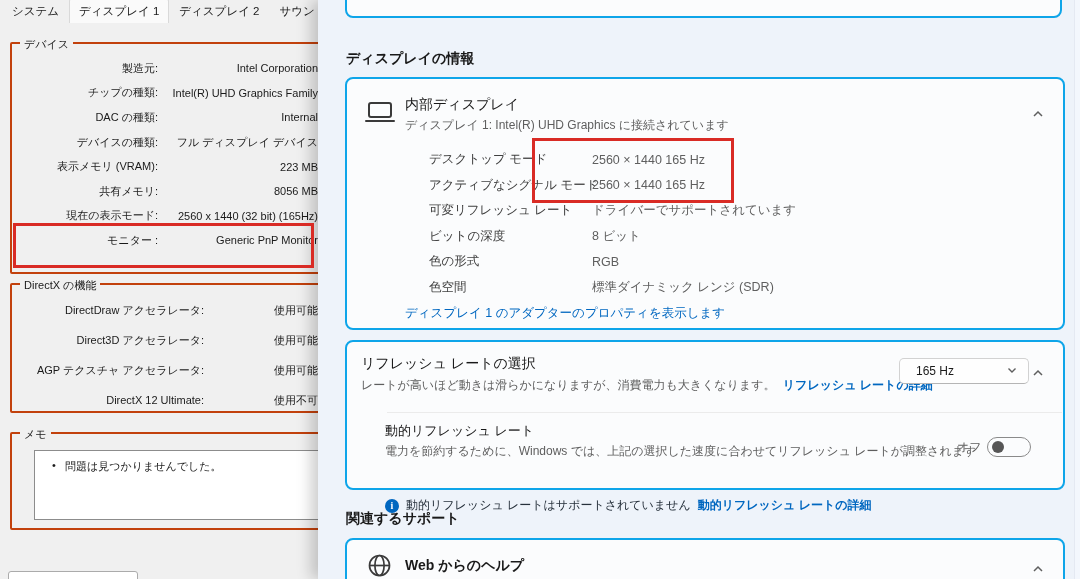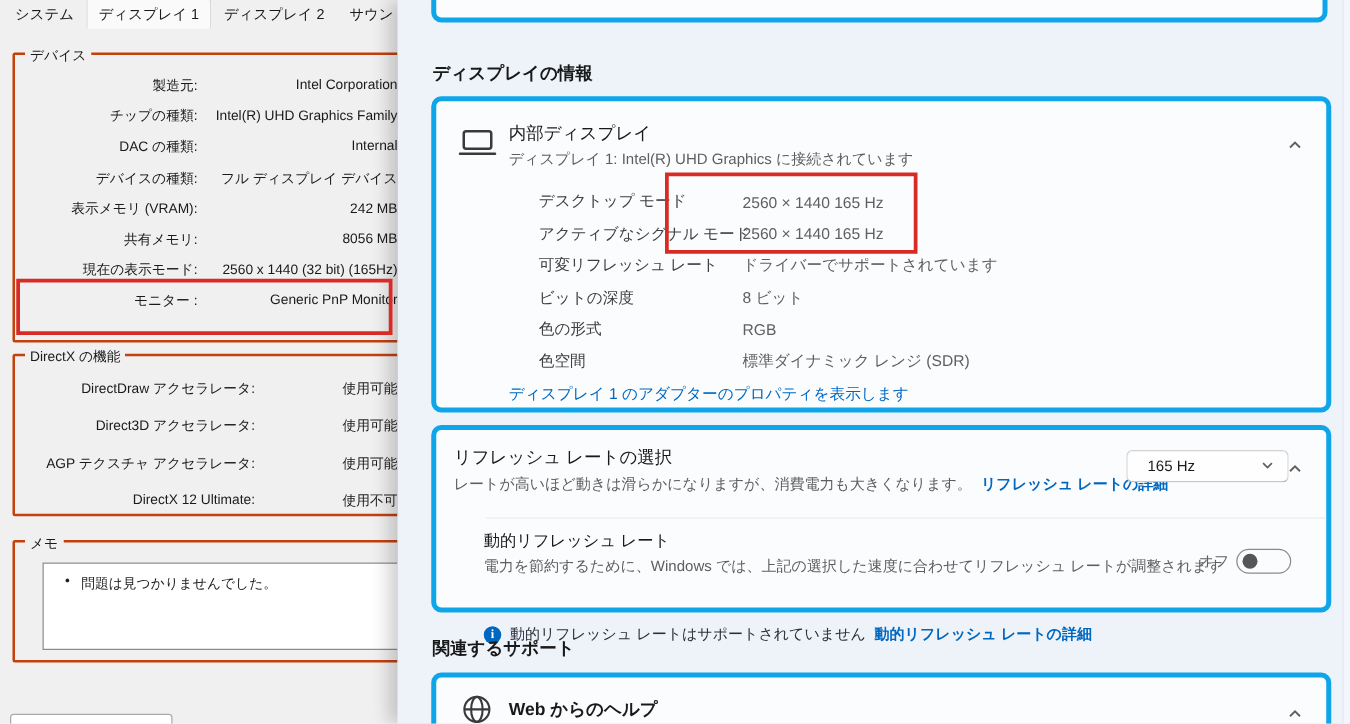--- a/index.html
+++ b/index.html
@@ -43,21 +43,21 @@
     background:#ffffff; border:1px solid #ababab; border-radius:3px 3px 0 0;
   }
   
   .redbox { position:absolute; border:3px solid #d92b25; z-index:9; pointer-events:none; }
   
   .settings {
     position:absolute; left:318px; top:0; width:762px; height:579px;
     background:#eef3fa; box-shadow:-7px 0 14px rgba(0,0,0,.20); overflow:hidden;
   }
   .card {
-    position:absolute; background:#fbfcfd; border:4px solid #0ea5e9; border-radius:8px;
+    position:absolute; background:#fbfcfd; border:2px solid #0ea5e9; border-radius:8px;
   }
   .card-top { left:27px; top:-14px; width:717px; height:32px; }
   .h-section { position:absolute; left:28px; font-size:14px; font-weight:bold; color:#191919; }
   .card-display { left:27px; top:77px; width:720px; height:253px; }
   .card-refresh { left:27px; top:340px; width:720px; height:150px; }
   .card-help   { left:27px; top:538px; width:720px; height:60px; }
   .exp-title { position:absolute; font-size:14px; color:#191919; white-space:nowrap; }
   .exp-sub { position:absolute; font-size:12px; color:#5e5e5e; white-space:nowrap; }
   .icon-monitor {
     position:absolute; left:21px; top:23px; width:24px; height:16px;
@@ -129,21 +129,21 @@
       <div class="gb-row">
           <span class="lbl">DAC の種類:</span>
           <span class="val">Internal</span>
         </div>
       <div class="gb-row">
           <span class="lbl">デバイスの種類:</span>
           <span class="val">フル ディスプレイ デバイス</span>
         </div>
       <div class="gb-row">
           <span class="lbl">表示メモリ (VRAM):</span>
-          <span class="val">242 MB</span>
+          <span class="val">223 MB</span>
         </div>
       <div class="gb-row">
           <span class="lbl">共有メモリ:</span>
           <span class="val">8056 MB</span>
         </div>
       <div class="gb-row">
           <span class="lbl">現在の表示モード:</span>
           <span class="val">2560 x 1440 (32 bit) (165Hz)</span>
         </div>
       <div class="gb-row">

